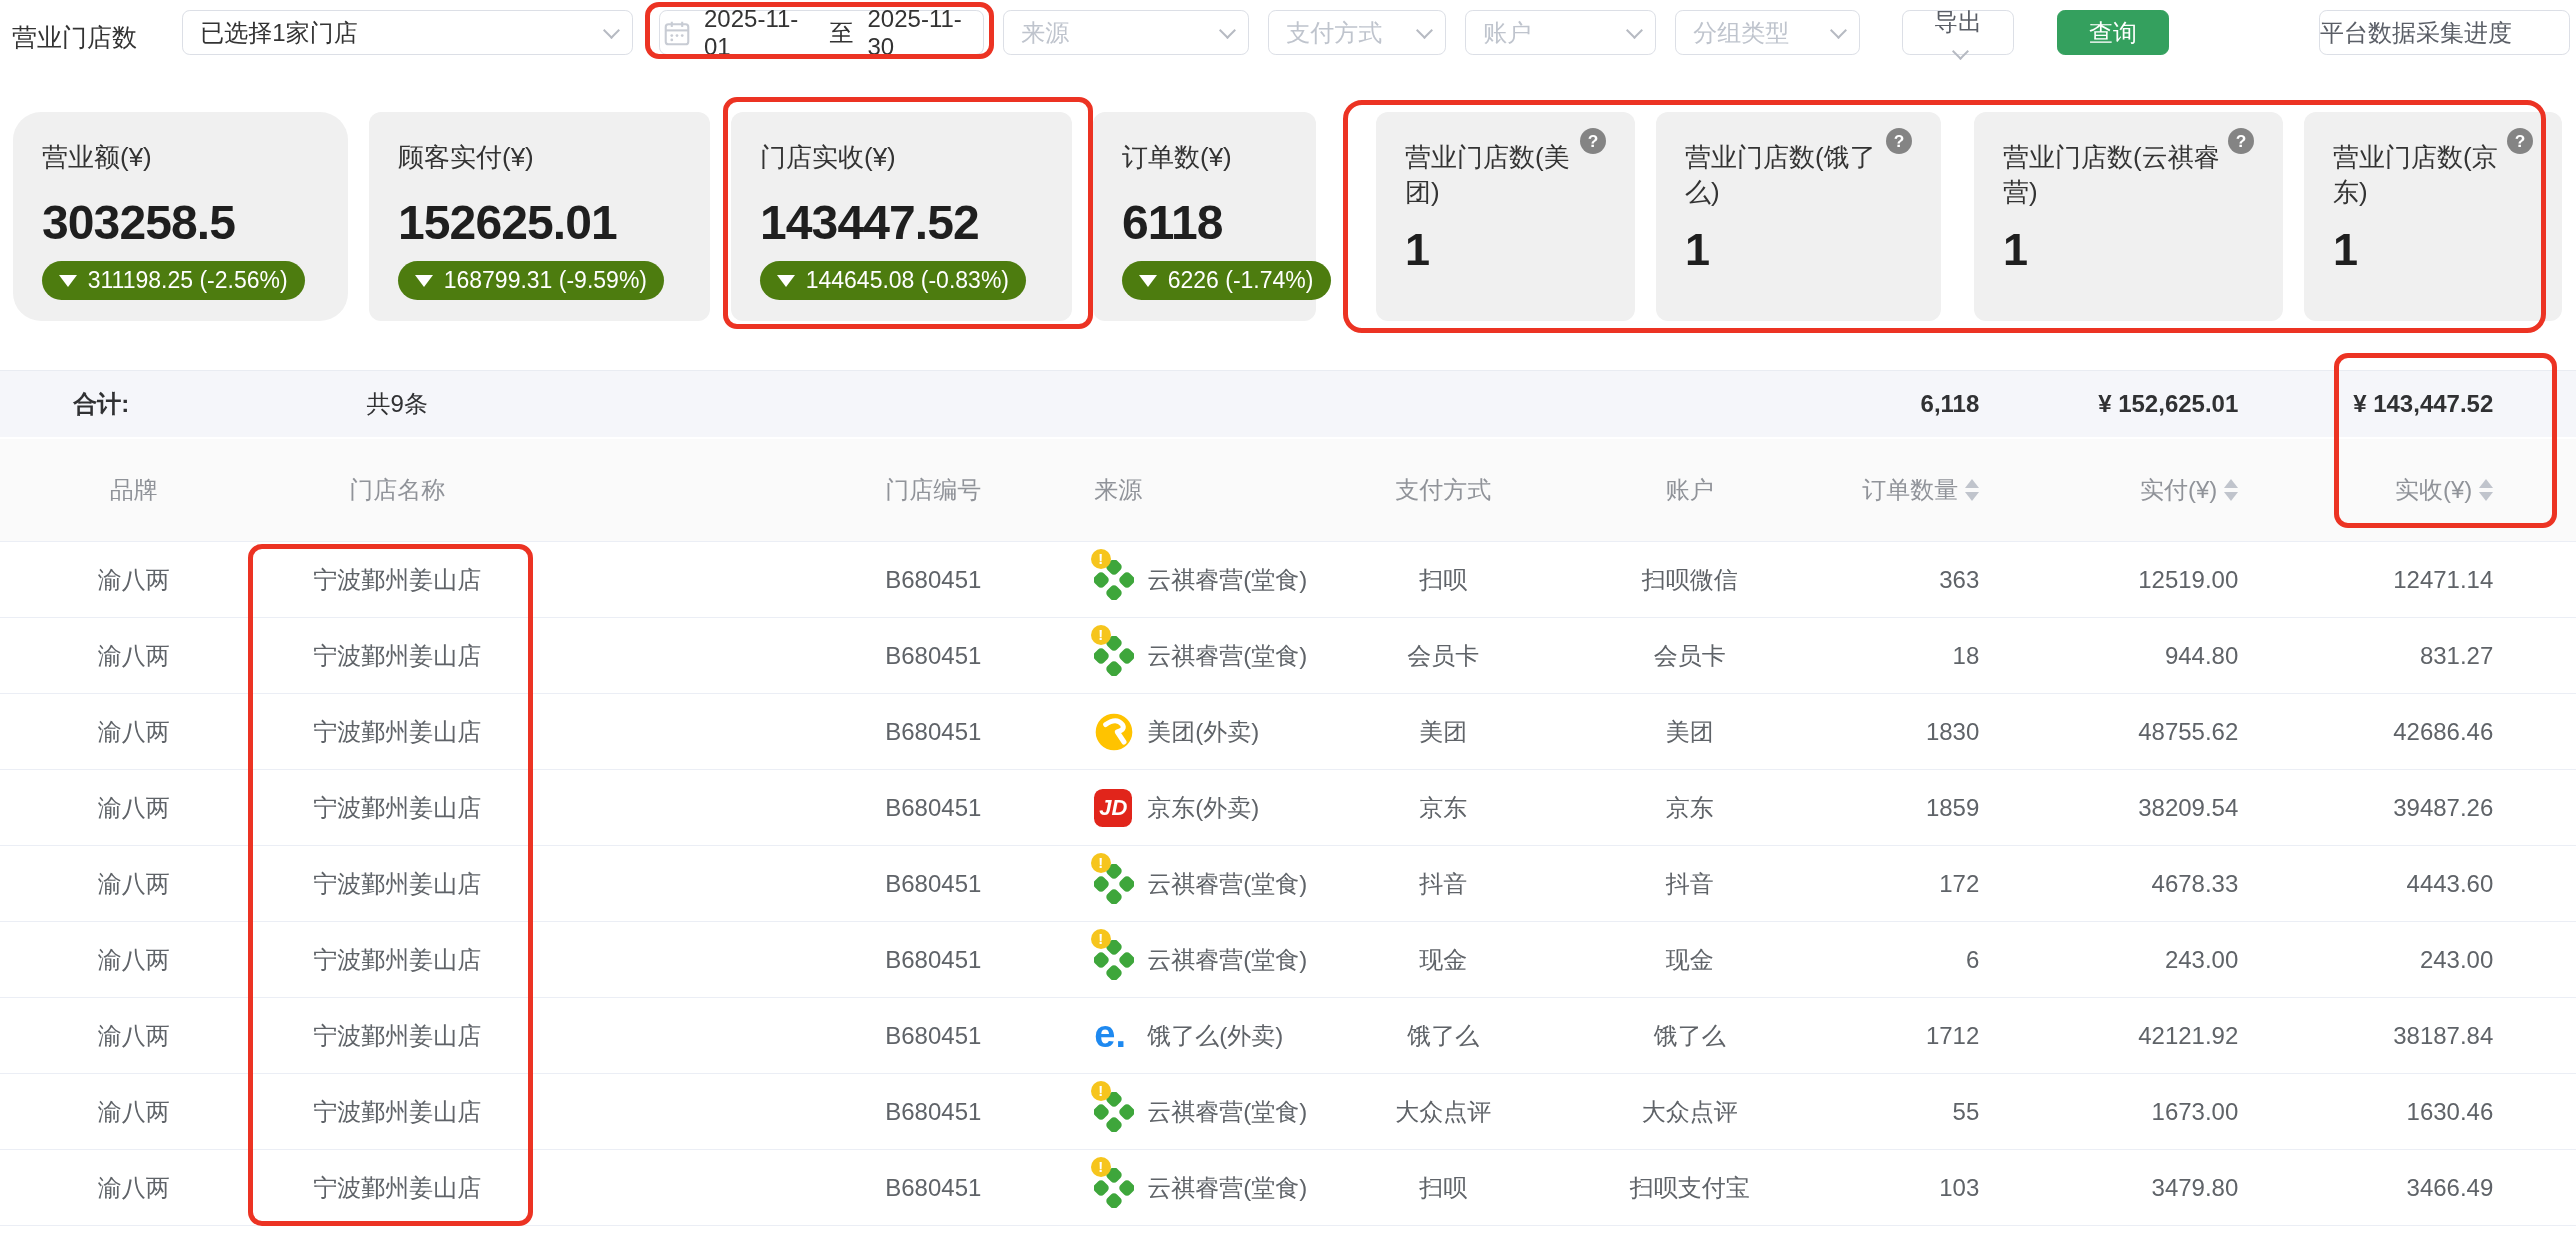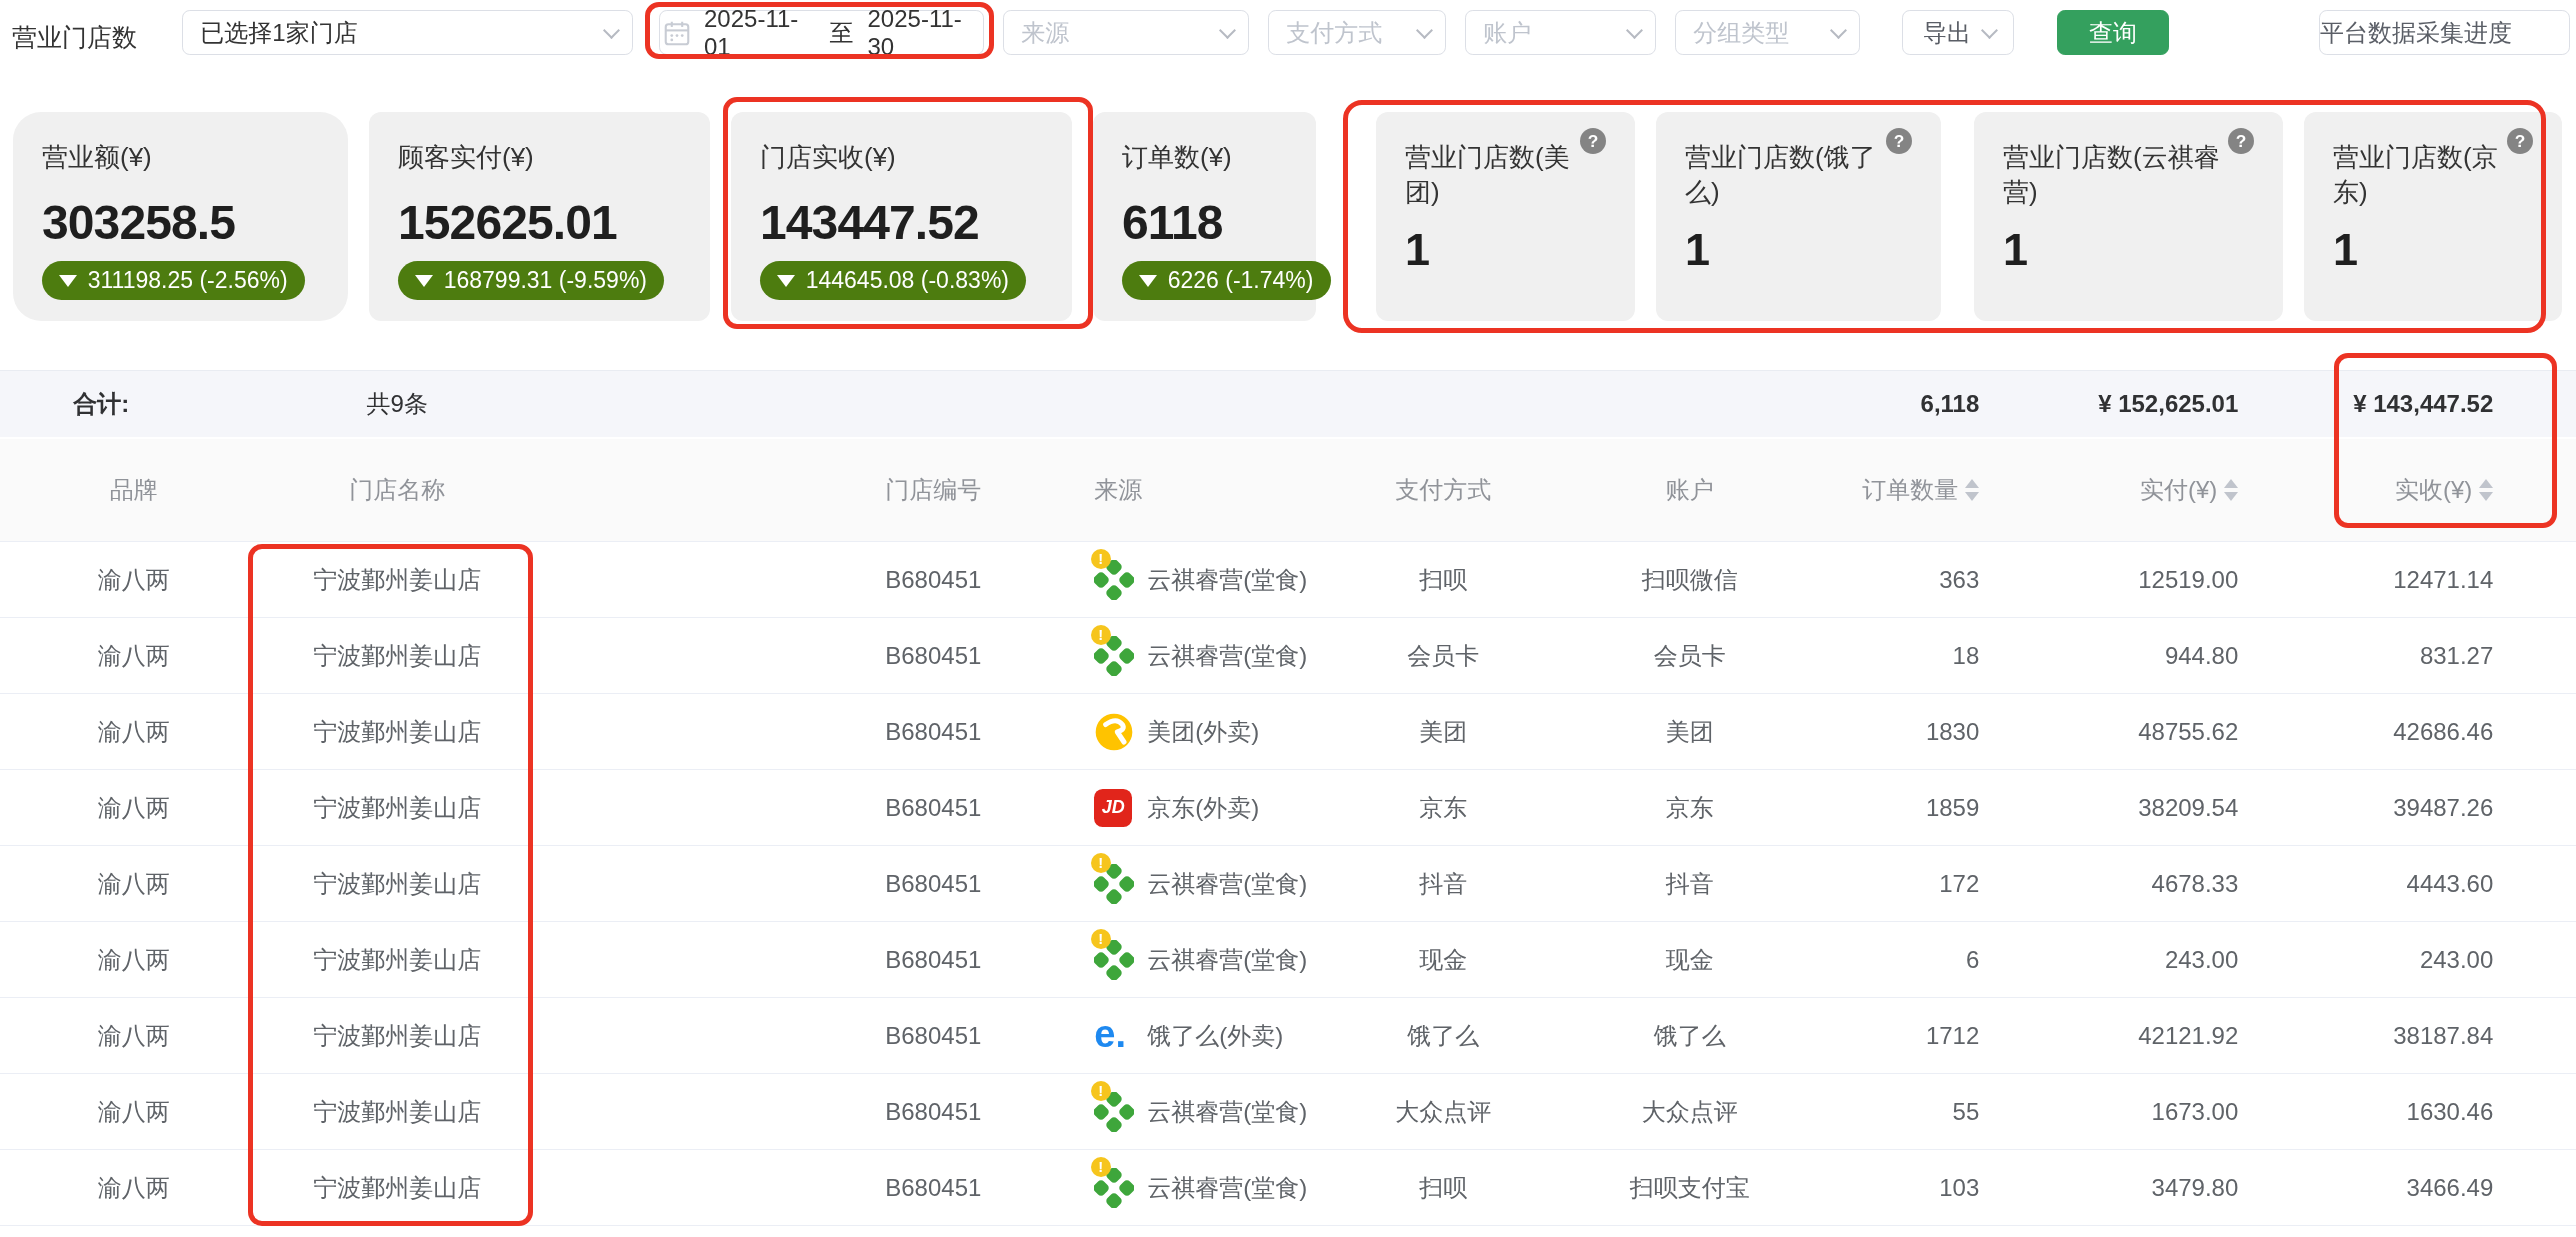--- a/index.html
+++ b/index.html
@@ -14,21 +14,21 @@
     border:1.7px solid #dcdfe6; border-radius:7.8px; display:flex; align-items:center;
     font-size:24px; color:#333; }
   .store-select { left:182px; width:451px; padding:0 17.3px; justify-content:space-between; }
   .date-range  { left:659px; width:325px; padding:0 4px; gap:14px; }
   .date-range .sep { color:#333; }
   .ph { color:#bfc4cd; }
   .sel-source  { left:1003px; width:246px; padding:0 17.3px; justify-content:space-between; }
   .sel-payment { left:1268px; width:178px; padding:0 17.3px; justify-content:space-between; color:#bfc4cd; }
   .sel-account { left:1465px; width:191px; padding:0 17.3px; justify-content:space-between; color:#bfc4cd; }
   .sel-group   { left:1675px; width:185px; padding:0 17.3px; justify-content:space-between; color:#bfc4cd; }
-  .btn-export  { left:1902px; width:112px; justify-content:center; gap:10px; color:#5a5e66; cursor:pointer; }
+  .btn-export  { left:1902px; width:112px; justify-content:center; gap:10px; color:#5a5e66; cursor:pointer;flex-direction:column; }
   .btn-query   { left:2057px; width:112px; justify-content:center; background:#34a05e;
                  border-color:#34a05e; color:#fff; cursor:pointer; }
   .btn-progress{ left:2319px; width:251px; color:#5a5e66; cursor:pointer; }
   .chev { width:12px; height:12px; border-right:2.6px solid #b6bac2; border-bottom:2.6px solid #b6bac2;
     transform:rotate(45deg) translateY(-3.5px); flex:none; }
   .cal-icon { width:26px; height:26px; flex:none; }
 
   
   .cards { position:absolute; left:0; top:112px; width:100%; display:flex; gap:21px; padding-left:13px; }
   .card { background:#f0f0f0; border-radius:12px; height:209px; position:relative; padding:28px 29px; }
@@ -74,21 +74,21 @@
   .sort .dn { border-top:9.5px solid #c0c4cc; }
   .drow { height:76px; border-bottom:0.9px solid #ebeef5; background:#fff; }
 
   
   .src-ic { width:41px; height:41px; position:relative; flex:none; }
   .src-ic svg { position:absolute; left:0; bottom:0; }
   .warn { position:absolute; left:-3.5px; top:-10.4px; width:20px; height:20px; border-radius:50%;
     background:#f6c51d; color:#fff; font-size:14.7px; font-weight:700; display:flex;
     align-items:center; justify-content:center; z-index:2; }
   .jd { width:38px; height:38px; margin-top:1.7px; background:#e1251b; border-radius:8.6px; color:#fff;
-    font-weight:700; font-style:italic; font-size:18px; display:flex; align-items:center; justify-content:center; }
+    font-weight:700; font-style:italic; font-size:22px; display:flex; align-items:center; justify-content:center; }
   .ele { width:41px; height:41px; color:#1e89f0; font-weight:700; font-size:38px; line-height:38px;
     text-align:center; }
 
   
   .anno { position:absolute; border:5.2px solid #ec3323; border-radius:14px; pointer-events:none; z-index:5; }
   .anno-date  { left:645px;  top:1.7px;   width:349px;  height:57px; }
   .anno-card  { left:723px;  top:97px; width:370px;  height:232px; }
   .anno-cards { left:1343px; top:100px; width:1203px; height:233px; border-radius:19px; }
   .anno-col   { left:2334px; top:353px; width:223px;  height:175px; }
   .anno-store { left:248px;  top:544px; width:285px;  height:682px; }

